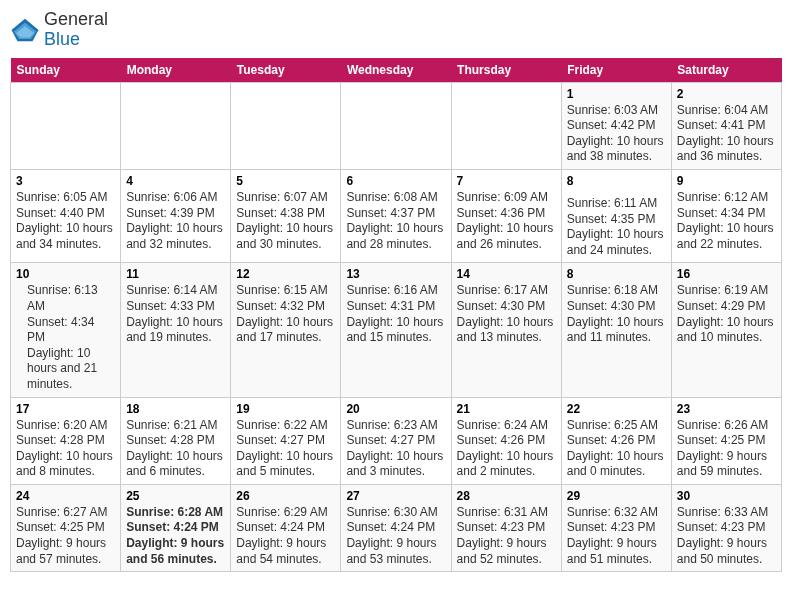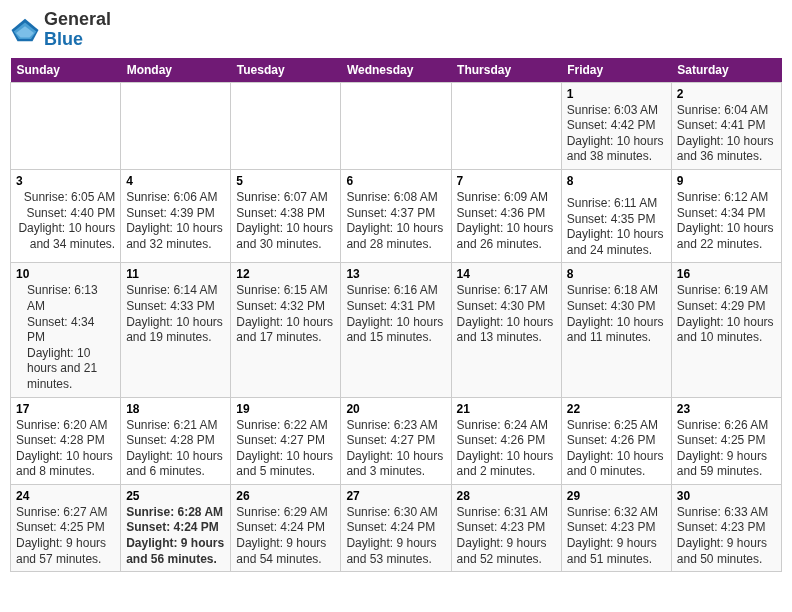--- a/index.html
+++ b/index.html
@@ -16,21 +16,21 @@
       align-items: flex-start;
       margin-bottom: 8px;
     }
     .logo {
       display: flex;
       align-items: center;
       gap: 4px;
     }
     .logo-text {
       font-size: 18px;
-      font-weight: bold;
+      font-weight: normal;
       color: #333;
       line-height: 1.1;
     }
     .logo-text span {
       color: #1a6faf;
     }
     .logo-icon {
       width: 30px;
       height: 30px;
     }
@@ -46,21 +46,21 @@
       font-size: 16px;
       font-weight: normal;
       color: #555;
     }
     table {
       width: 100%;
       border-collapse: collapse;
       font-size: 11px;
     }
     thead tr th {
-      background: #701a75;
+      background: #be185d;
       color: #fff;
       text-align: left;
       padding: 5px 6px;
       font-size: 12px;
       font-weight: bold;
     }
     tbody tr td {
       border: 1px solid #ccc;
       vertical-align: top;
       padding: 4px 5px;
@@ -135,21 +135,21 @@
         <td>
           <span class="day-num">2</span>
           <div class="day-info" style="white-space: pre-line;">Sunrise: 6:04 AM
 Sunset: 4:41 PM
 Daylight: 10 hours and 36 minutes.</div>
         </td>
       </tr>
       <tr>
         <td>
           <span class="day-num">3</span>
-          <div class="day-info" style="white-space: pre-line; text-align: right;">Sunrise: 6:05 AM
+          <div class="day-info" style="white-space: pre-line;">Sunrise: 6:05 AM
 Sunset: 4:40 PM
 Daylight: 10 hours and 34 minutes.</div>
         </td>
         <td>
           <span class="day-num">4</span>
           <div class="day-info" style="white-space: pre-line;">Sunrise: 6:06 AM
 Sunset: 4:39 PM
 Daylight: 10 hours and 32 minutes.</div>
         </td>
         <td>

